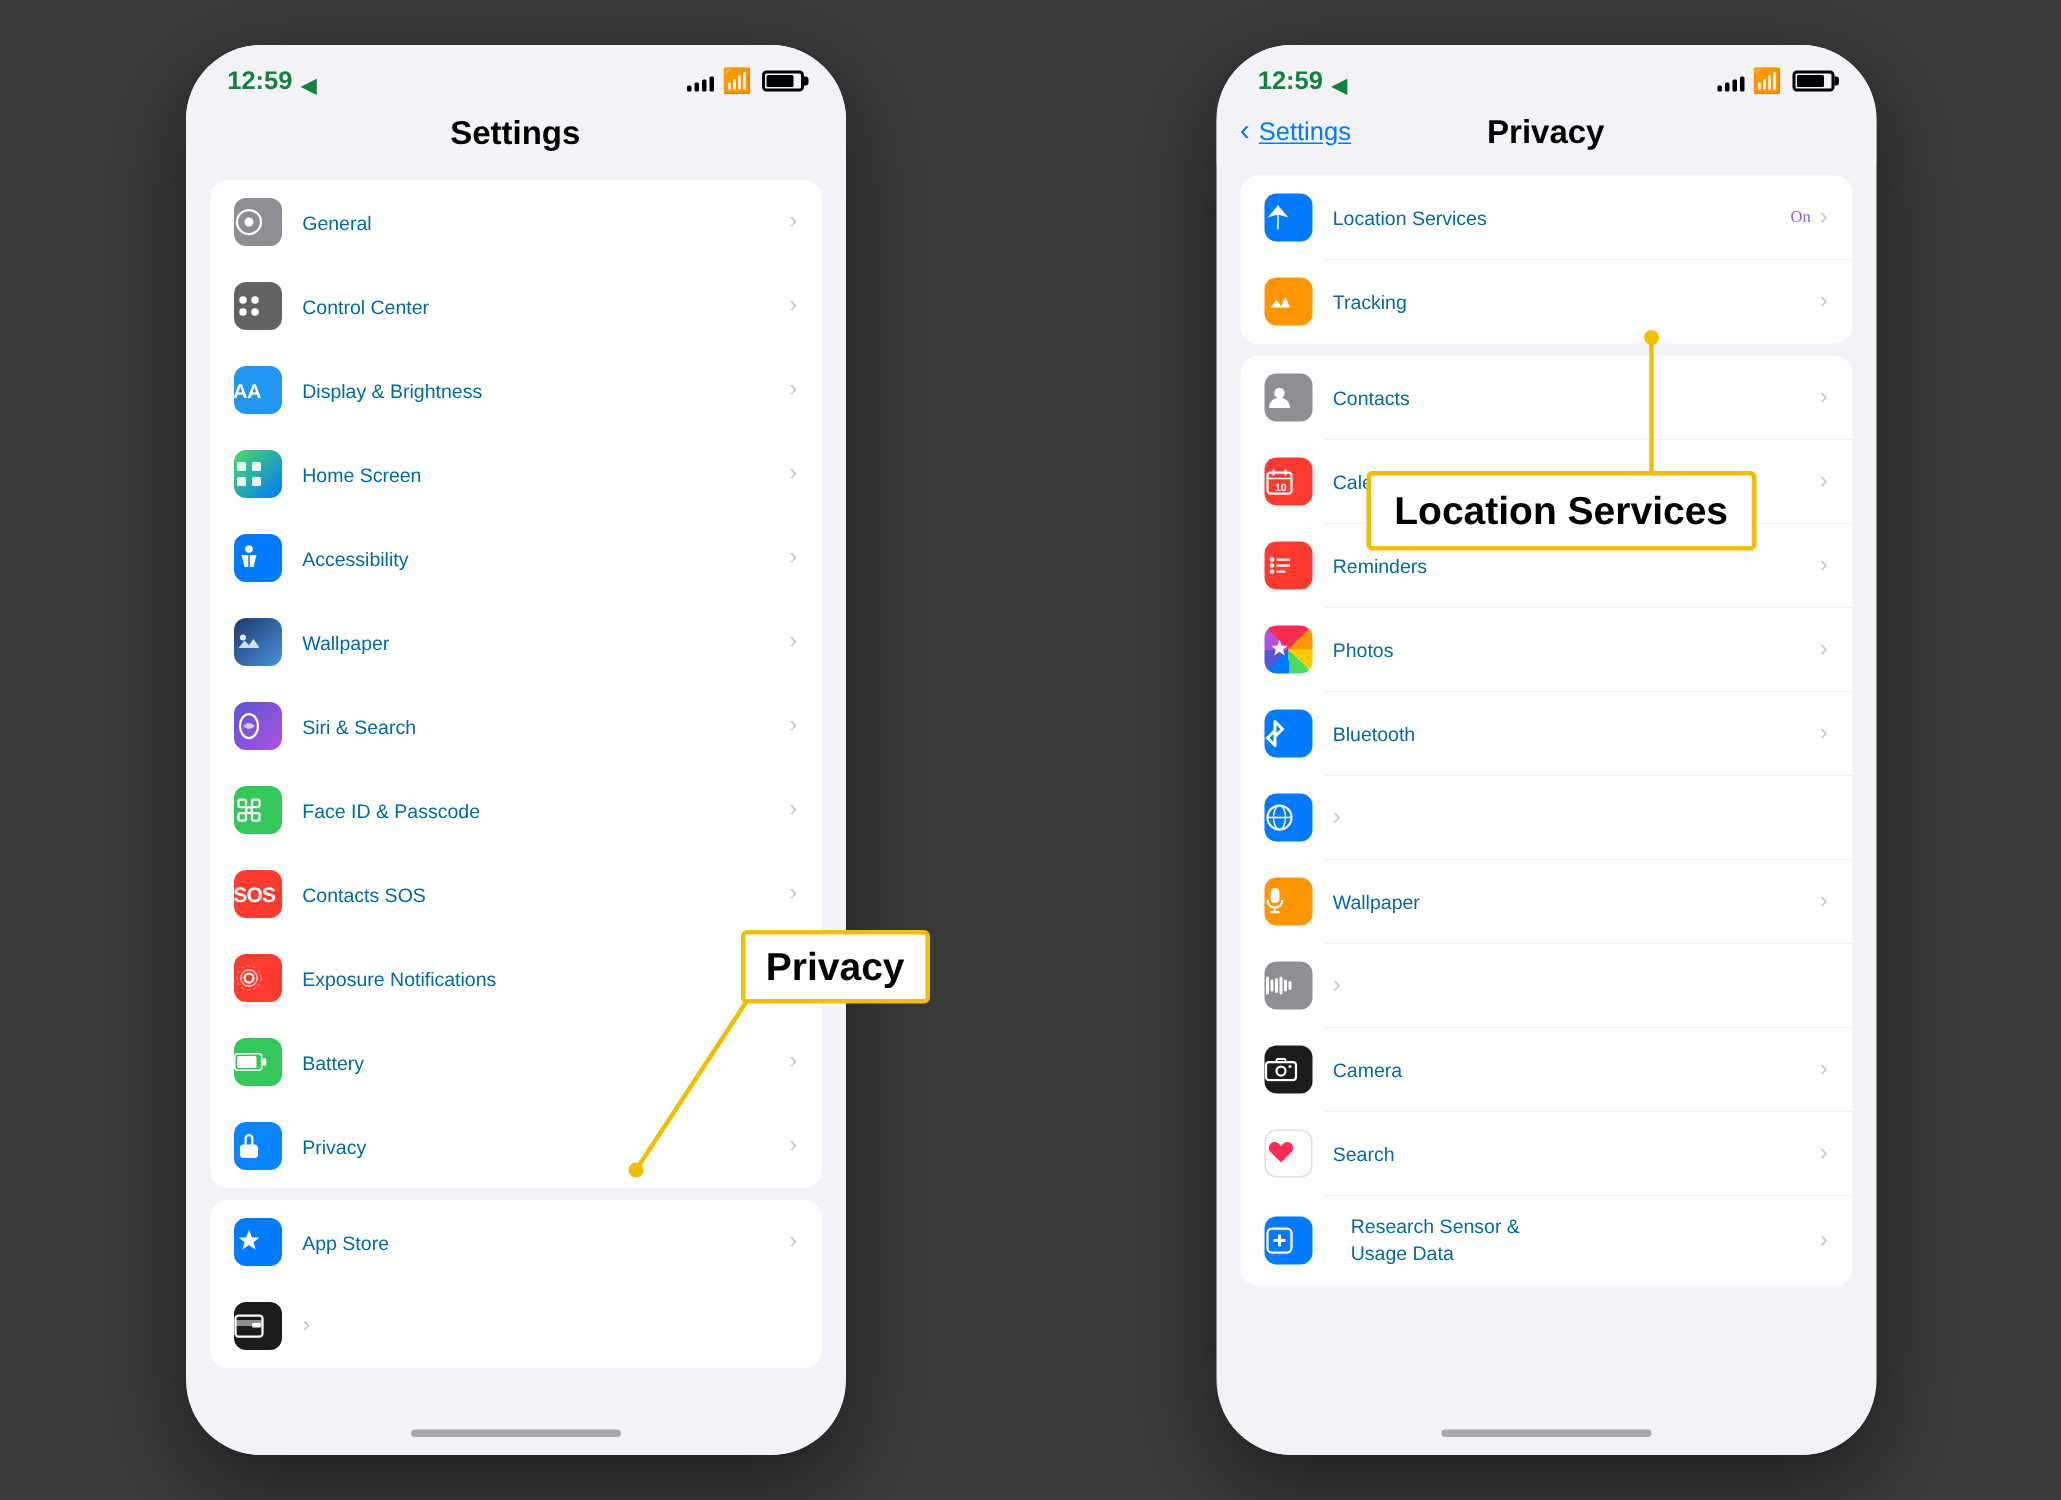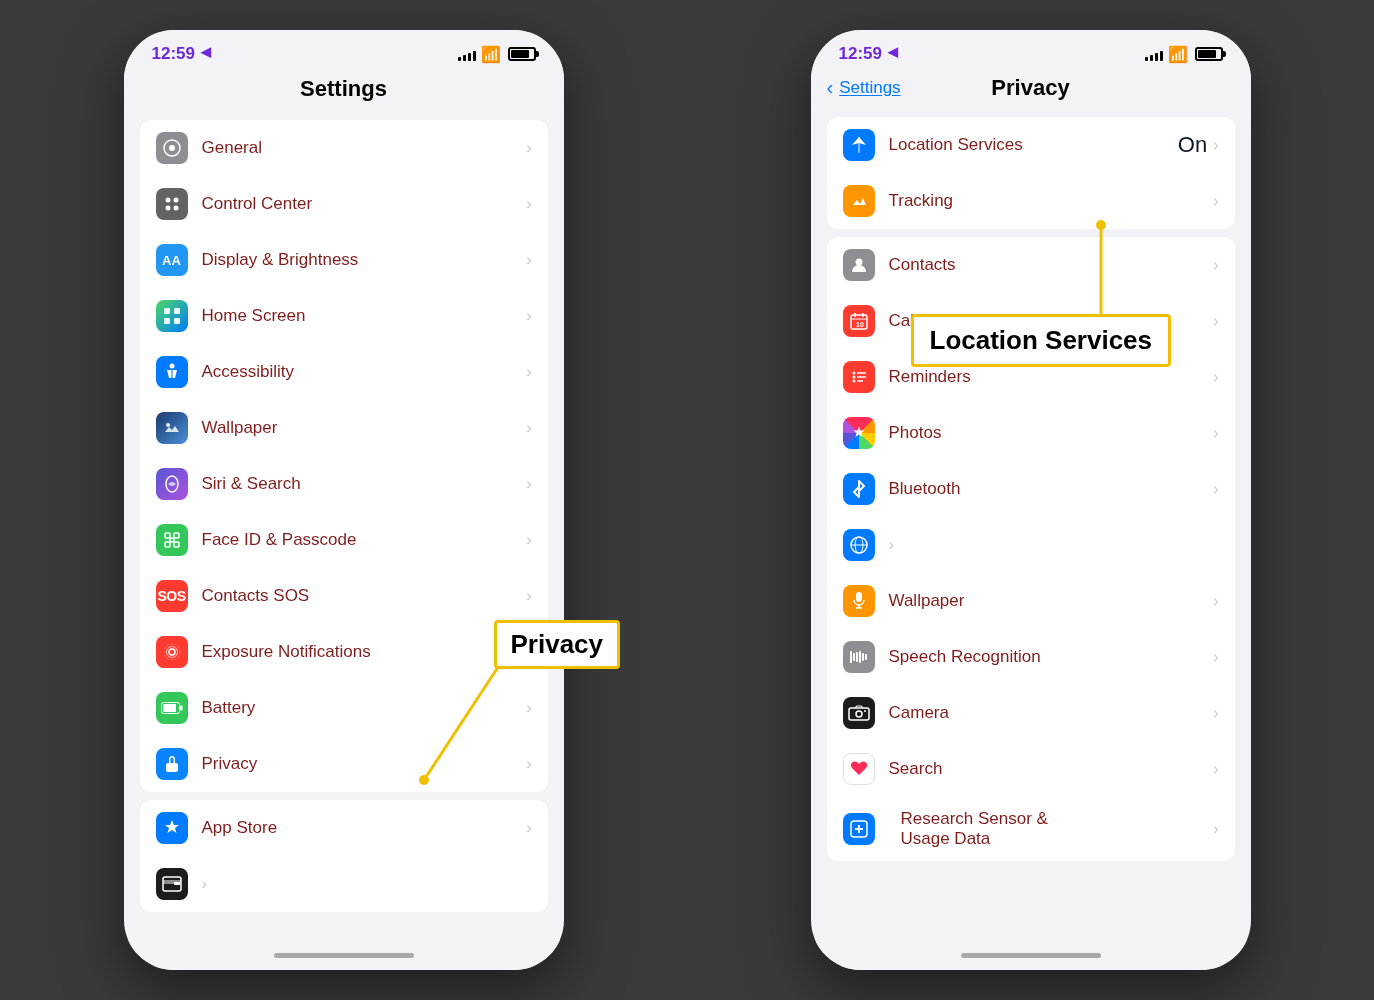--- a/index.html
+++ b/index.html
@@ -31,23 +31,23 @@
       justify-content: space-between;
       align-items: center;
       padding: 14px 28px 8px;
       background: #f2f2f7;
       flex-shrink: 0;
     }
 
     .status-time {
       font-size: 17px;
       font-weight: 600;
-      color: #6d28d9;
-      display: flex;
-      align-items: flex-start;
+      color: #15803d;
+      display: flex;
+      align-items: flex-end;
       gap: 4px;
     }
 
     .status-icons {
       display: flex;
       align-items: center;
       gap: 6px;
     }
 
     .signal-bars {
@@ -176,37 +176,38 @@
       height: 0.5px;
       background: #c8c8cc;
     }
 
     .settings-icon {
       width: 32px;
       height: 32px;
       border-radius: 8px;
       display: flex;
       align-items: center;
-      justify-content: center;
+      justify-content: flex-start;
       margin-right: 14px;
       flex-shrink: 0;
       font-size: 18px;
       color: #fff;
     }
 
     .settings-row-label {
       flex: 1;
-      font-size: 17px;
-      color: #7f1d1d;
+      font-size: 13px;
+      color: #0369a1;
     }
 
     .settings-row-value {
-      font-size: 22px;
-      color: #0f172a;
+      font-size: 11px;
+      color: #8b5cf6;
       margin-right: 6px;
+      font-family: Liberation Serif, serif;
     }
 
     .chevron {
       color: #c7c7cc;
       font-size: 16px;
     }
 
     
     .icon-gray { background: #8e8e93; }
     .icon-gray2 { background: #636366; }
@@ -597,21 +598,20 @@
             <div class="settings-icon" style="background:#8e8e93;">
               <svg width="20" height="14" viewBox="0 0 20 14" fill="white">
                 <rect x="1" y="1" width="2" height="12" rx="1" fill="white"></rect>
                 <rect x="4" y="3" width="2" height="8" rx="1" fill="white"></rect>
                 <rect x="7" y="2" width="2" height="10" rx="1" fill="white"></rect>
                 <rect x="10" y="1" width="2" height="12" rx="1" fill="white"></rect>
                 <rect x="13" y="3" width="2" height="8" rx="1" fill="white"></rect>
                 <rect x="16" y="4" width="2" height="6" rx="1" fill="white"></rect>
               </svg>
             </div>
-            <span class="settings-row-label">Speech Recognition</span>
             <span class="chevron">›</span>
           </div>
 
           <div class="settings-row">
             <div class="settings-icon" style="background:#1c1c1e;">
               <svg width="22" height="16" viewBox="0 0 22 16" fill="none">
                 <rect x="1" y="3" width="20" height="12" rx="2" stroke="white" stroke-width="1.5" fill="none"></rect>
                 <circle cx="11" cy="9" r="3" stroke="white" stroke-width="1.5" fill="none"></circle>
                 <path d="M8 3V2C8 1.4 8.4 1 9 1h4c.6 0 1 .4 1 1v1" stroke="white" stroke-width="1.2" fill="none"></path>
                 <circle cx="17" cy="6" r="1" fill="white"></circle>

